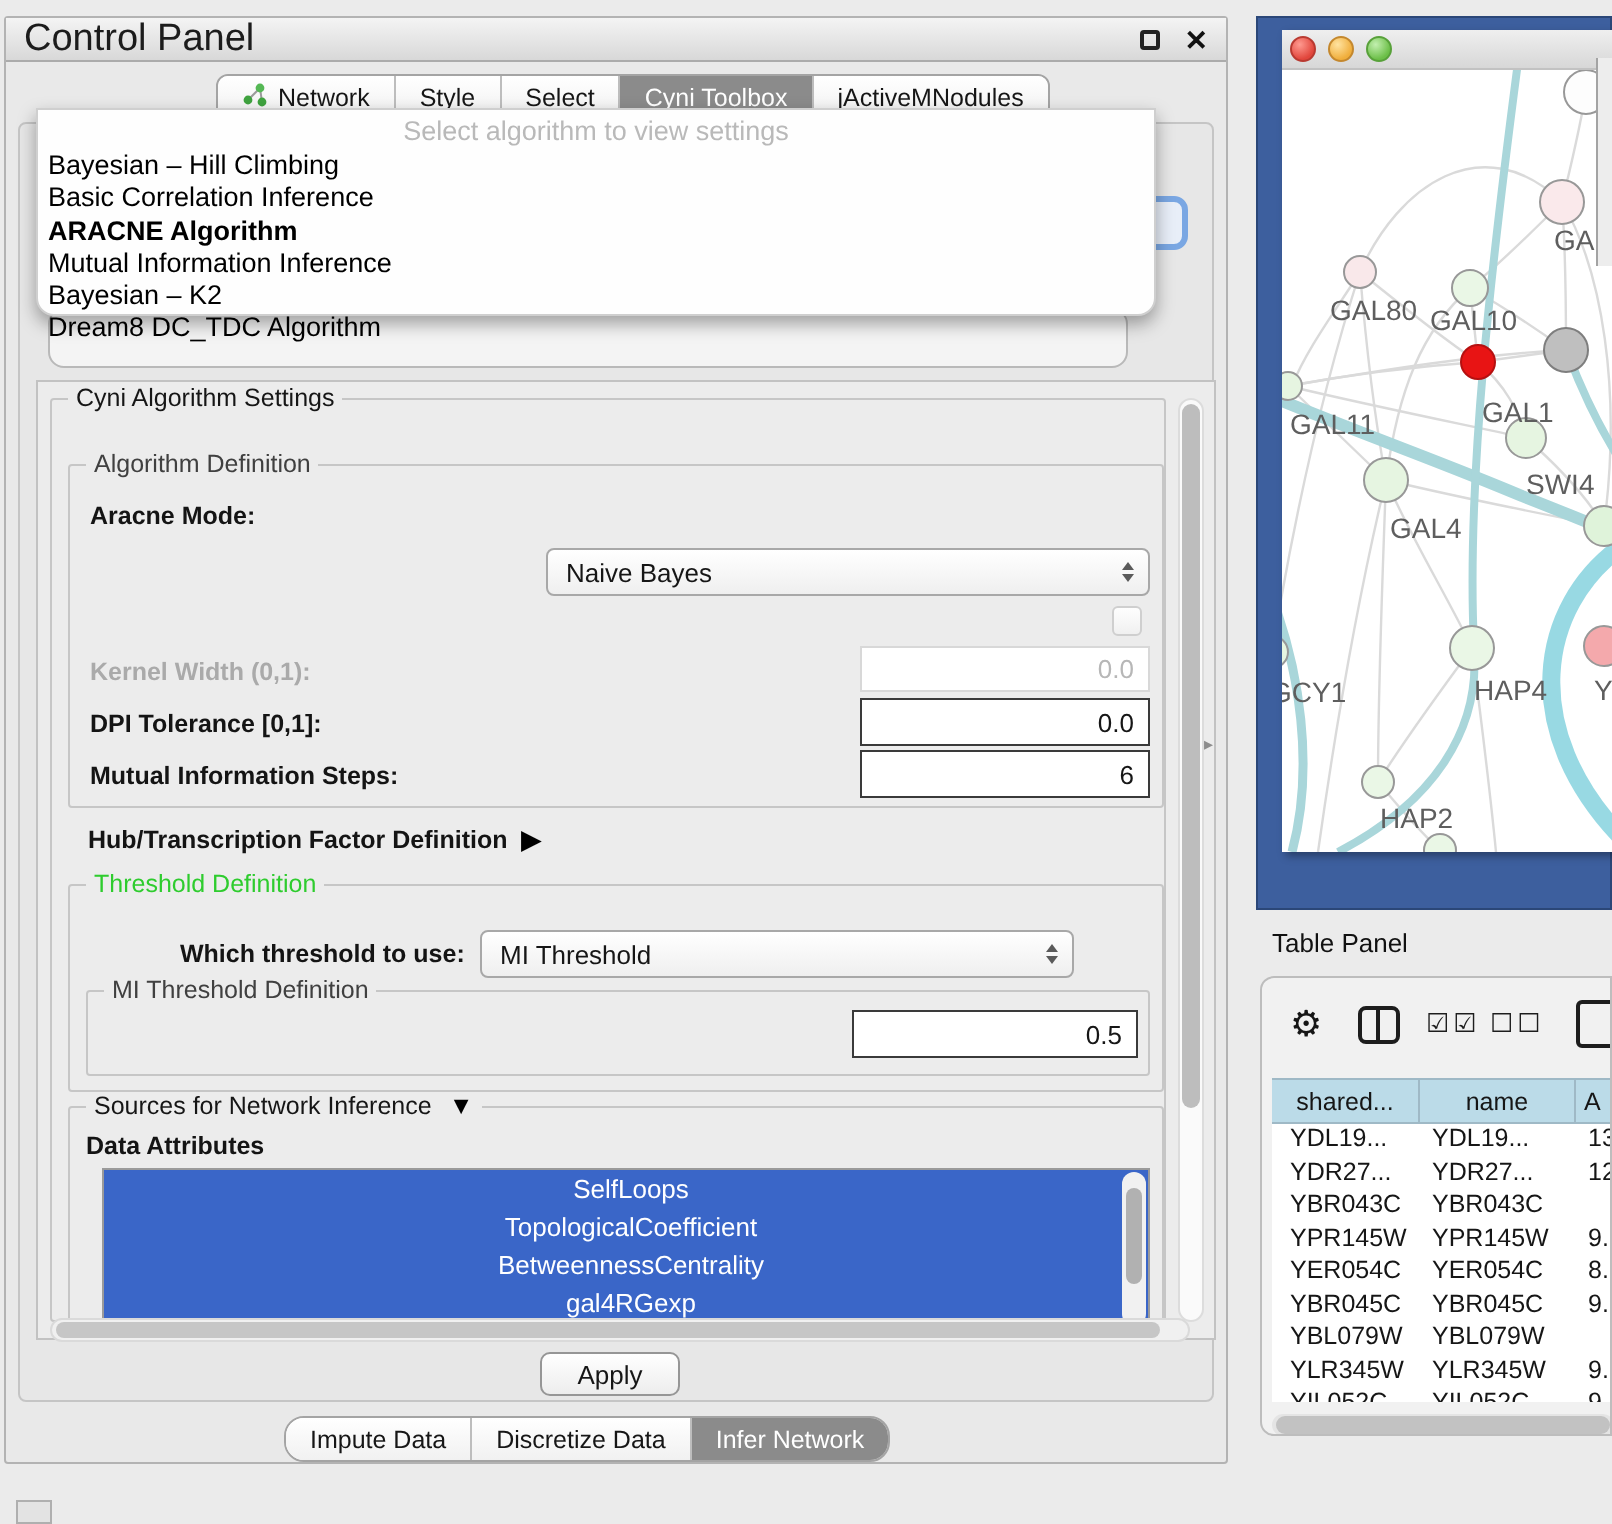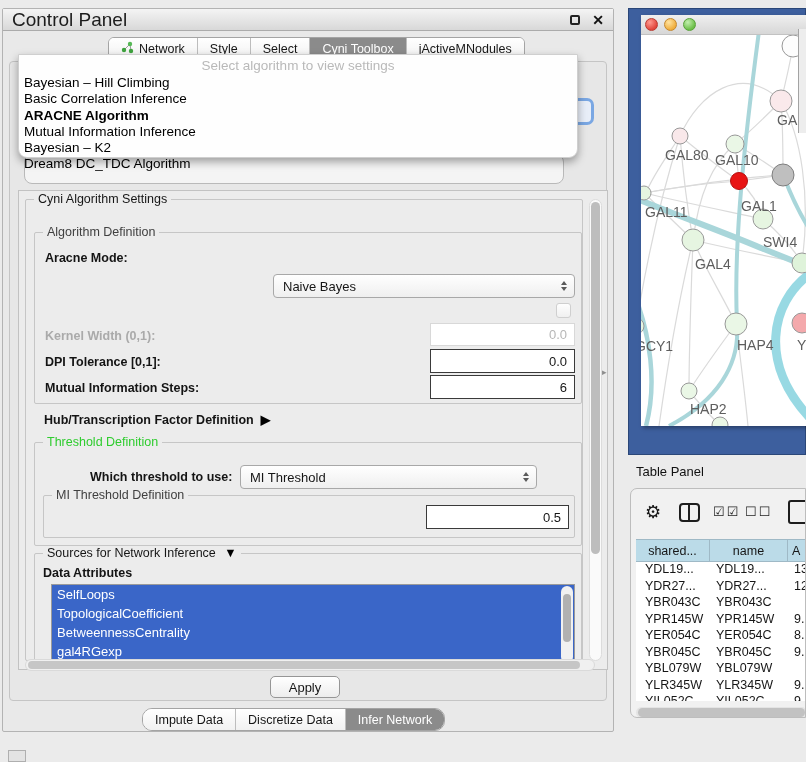--- a/index.html
+++ b/index.html
@@ -62,21 +62,21 @@
   .tfield { position:absolute; background:#FFFFFF; border:1px solid #B9B9B9; font-size:13px;
     display:flex; align-items:center; justify-content:flex-end; padding:0 7px; }
   .tfield.strong { border-color:#3A3A3A; }
   .tfield.dis { color:#B7B7B7; border-color:#D8D8D8; }
   .checkbox { position:absolute; width:15px; height:15px; border:1px solid #CFCFCF; border-radius:3px;
     background:linear-gradient(#FEFEFE,#F0F0F0); cursor:pointer; }
   .tri { display:inline-block; margin-left:7px; color:#000; }
 
   .attr-list { position:absolute; left:16px; top:30px; width:524px; height:79px;
     background:#3A66C8; border:1px solid #9A9A9A; overflow:hidden; }
-  .attr-item { height:19px; line-height:19px; padding-left:5px; color:#FFFFFF; font-size:13px; cursor:pointer; }
+  .attr-item { height:19px; line-height:19px; padding-left:5px; color:#FFFFFF; font-size:13px; cursor:pointer;text-align:center; }
   .attr-vscroll { position:absolute; right:1px; top:1px; width:12px; height:77px; background:#F1F1F1; border-radius:6px; }
   .attr-thumb { position:absolute; left:2px; top:8px; width:8px; height:48px; background:#B1B1B1; border-radius:4px; }
 
   .vscroll { position:absolute; left:570px; top:8px; width:13px; height:462px;
     background:#FAFAFA; border:1px solid #DCDCDC; border-radius:7px; }
   .vthumb { position:absolute; left:1px; top:2px; width:9px; height:352px; background:#BDBDBD; border-radius:5px; }
   .hscroll { position:absolute; left:6px; top:468px; width:570px; height:12px;
     background:#F0F0F0; border:1px solid #DADADA; border-radius:6px; }
   .hthumb { position:absolute; left:2px; top:1px; width:552px; height:8px; background:#C6C6C6; border-radius:4px; }
 

